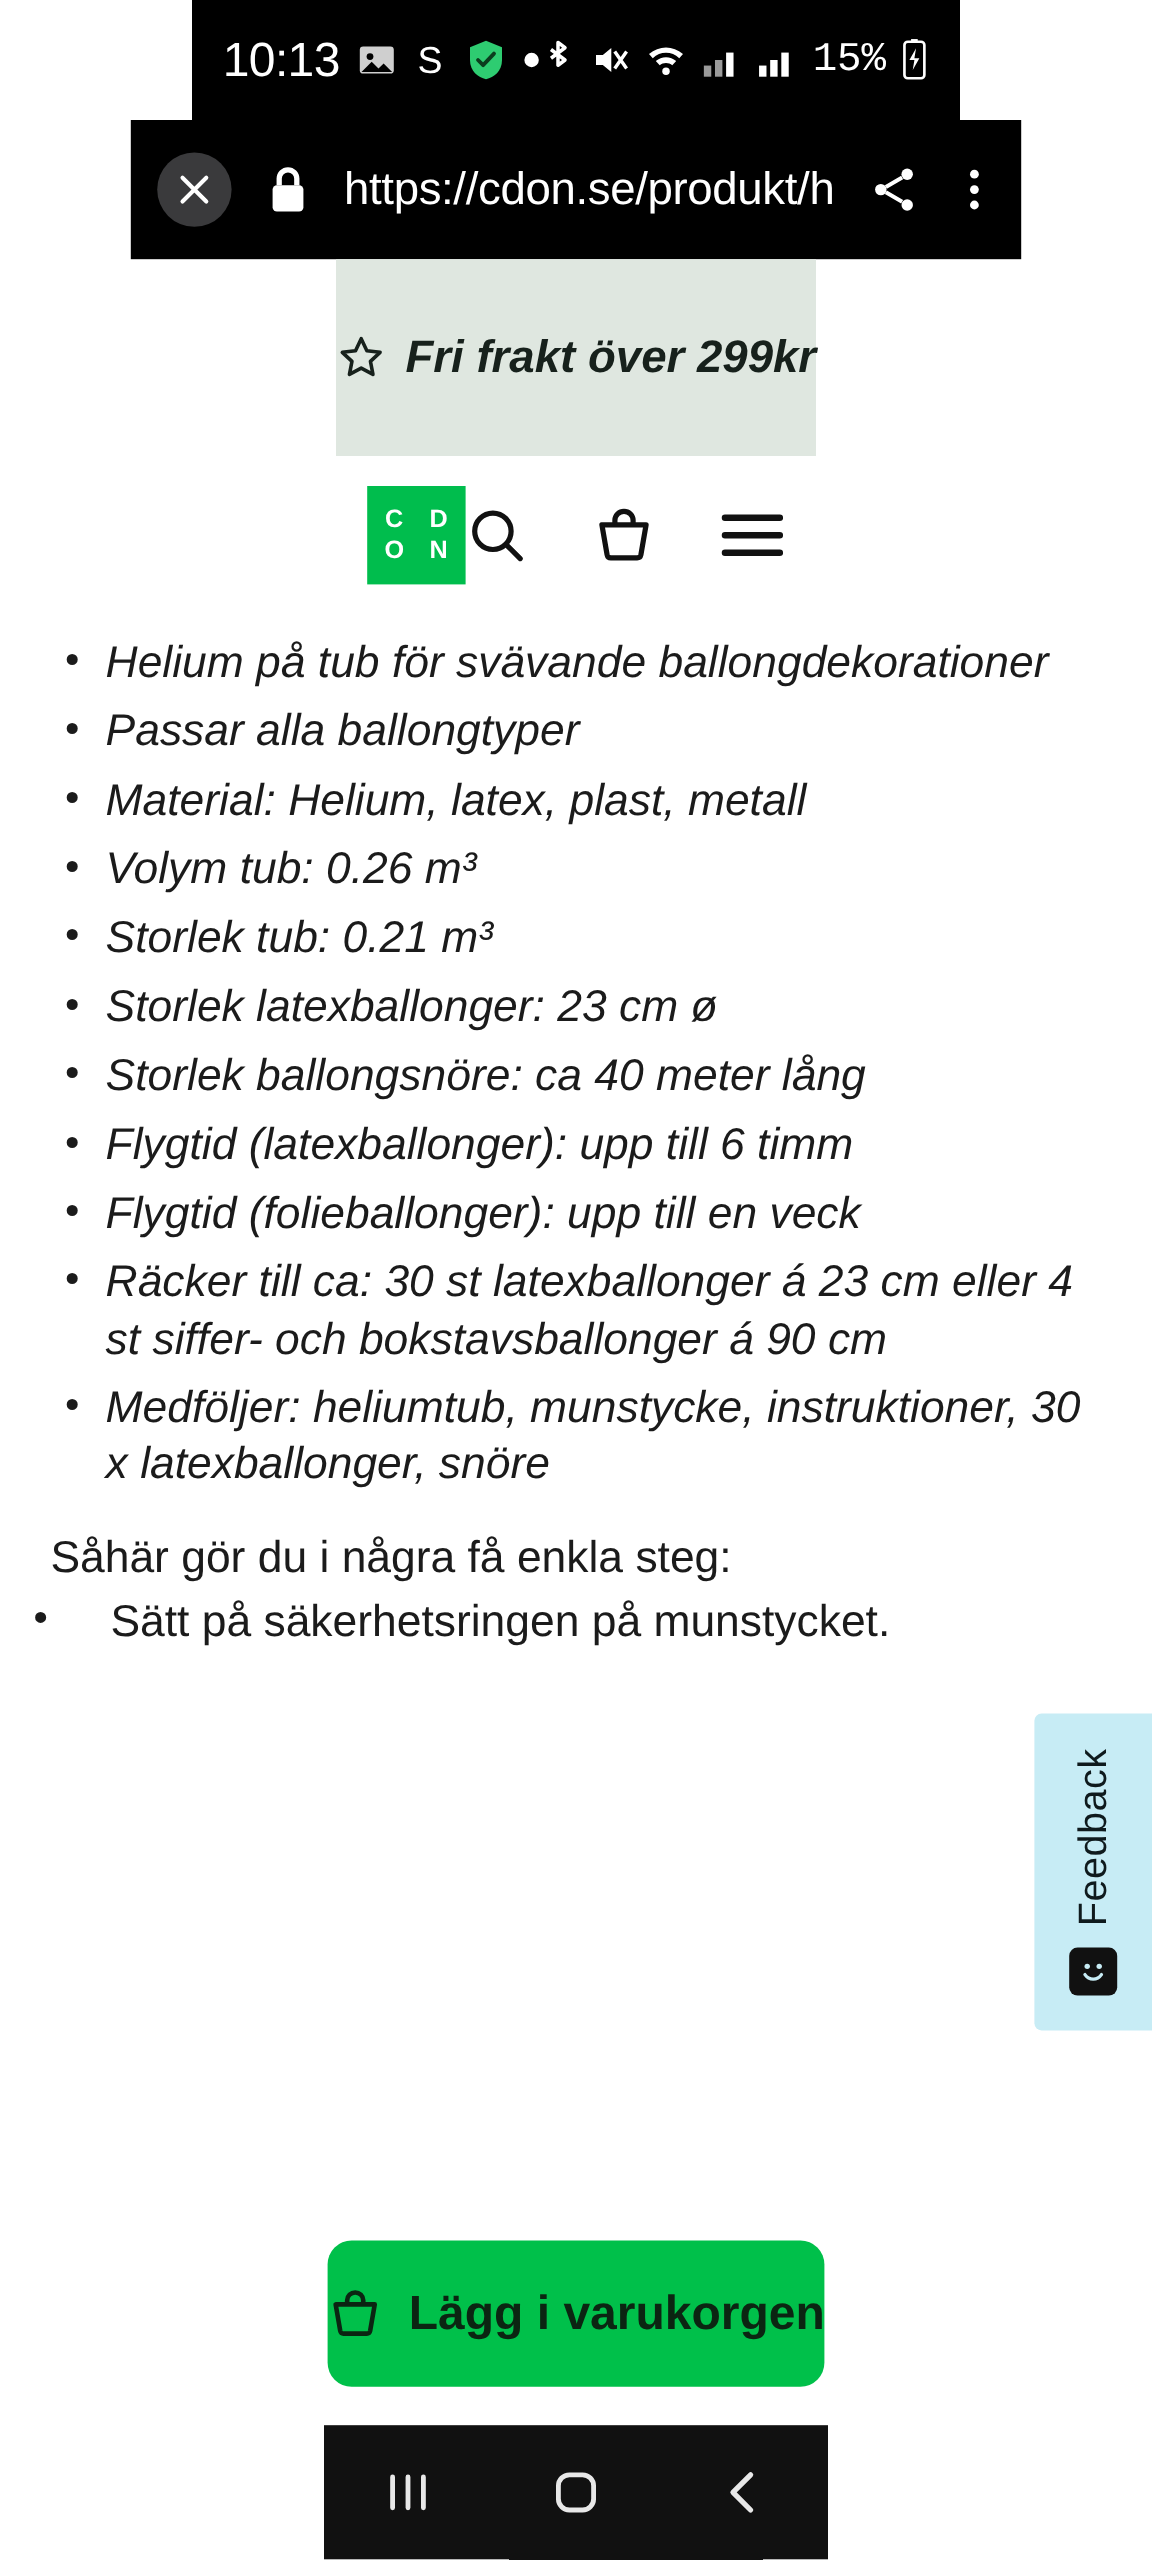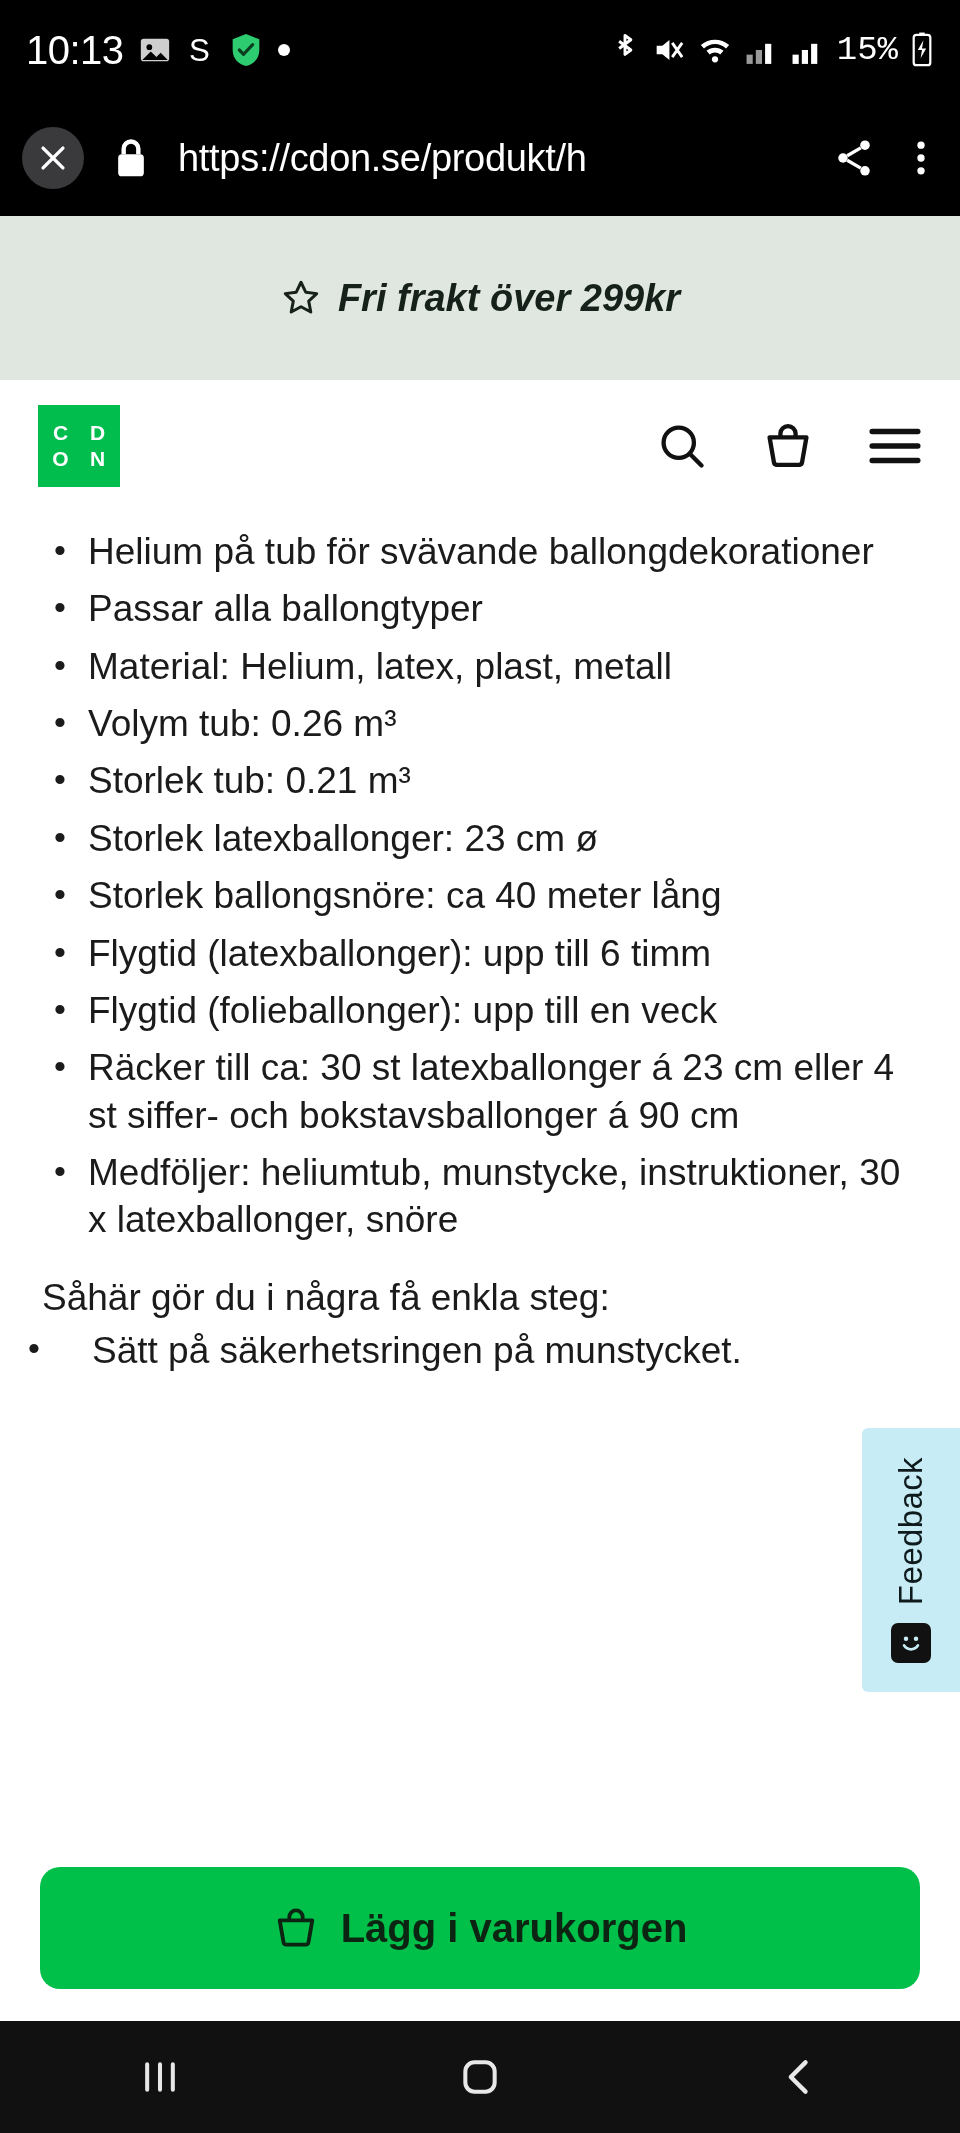--- a/index.html
+++ b/index.html
@@ -10,20 +10,21 @@
     font-family: "Liberation Sans", sans-serif;
     overflow: hidden;
   }
   .phone {
     position: relative;
     width: 960px;
     height: 2133px;
     background: #ffffff;
     display: flex;
     flex-direction: column;
+    align-items: center;
   }
 
   
   .statusbar {
     height: 100px;
     background: #000000;
     color: #ffffff;
     display: flex;
     align-items: center;
     padding: 0 26px;
@@ -129,20 +130,21 @@
     padding: 16px 42px 0 42px;
     overflow: hidden;
     position: relative;
     color: #1b1b1b;
     font-size: 37px;
     line-height: 1.28;
   }
   ul.spec {
     list-style: none;
     margin: 0 0 30px 0;
+    font-style: italic;
   }
   ul.spec li {
     position: relative;
     padding-left: 46px;
     margin-bottom: 10px;
     white-space: pre-wrap;
   }
   ul.spec li::before {
     content: "•";
     position: absolute;

